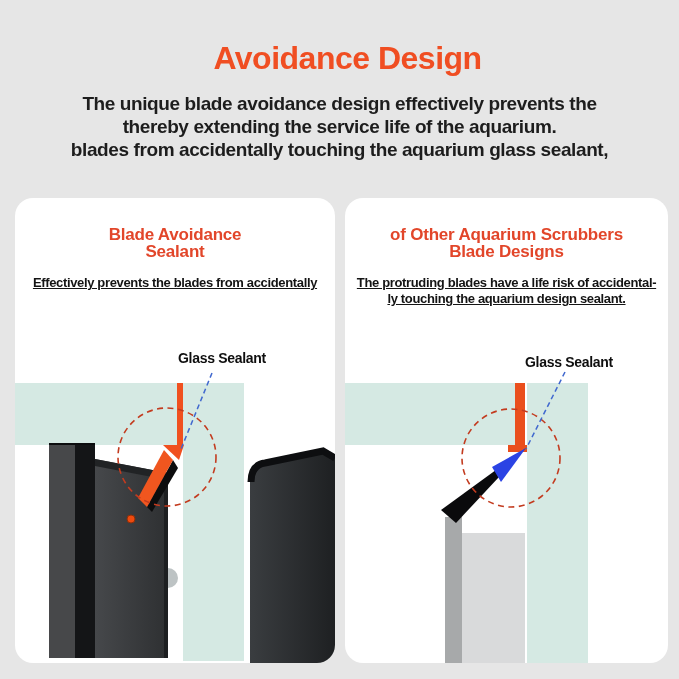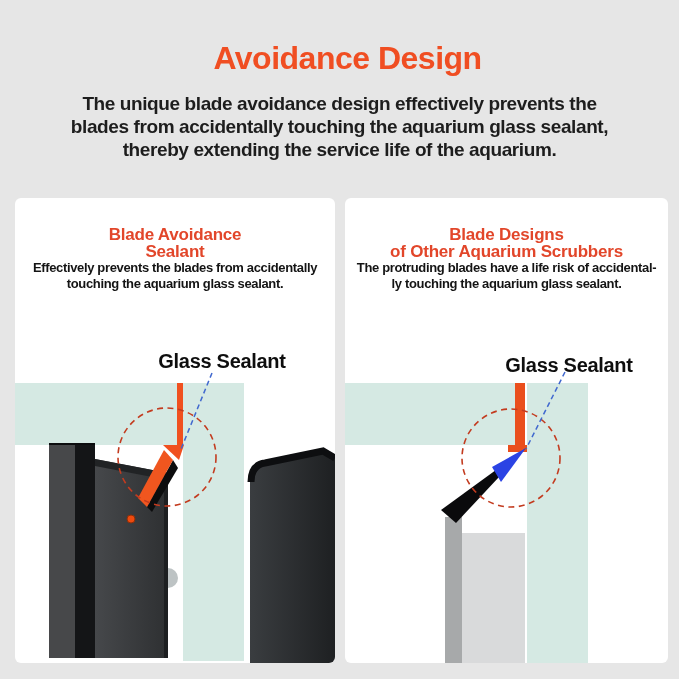--- a/index.html
+++ b/index.html
@@ -17,65 +17,64 @@
     color:#f04e22;
   }
   .subtitle{
     position:absolute;left:0;top:92px;width:100%;
     text-align:center;color:#1d1d1d;
     font-size:19px;line-height:23px;font-weight:600;letter-spacing:-0.4px;
   }
   .subtitle span{display:block;white-space:nowrap;}
   .card{
     position:absolute;top:198px;height:465px;
-    background:#ffffff;border-radius:6px;overflow:hidden;
+    background:#ffffff;border-radius:18px;overflow:hidden;
   }
   .card-left{left:15px;width:320px;}
   .card-right{left:345px;width:323px;}
   .card-heading{
     margin:28px 0 0 0;text-align:center;
     font-size:17px;line-height:17px;font-weight:bold;letter-spacing:-0.2px;
     color:#e2462a;
   }
   .card-heading span{display:block;white-space:nowrap;}
   .card-body{
-    text-align:center;color:#141414;
-    font-size:13px;line-height:16px;font-weight:600;letter-spacing:-0.35px;
+    margin-top:15px;text-align:center;color:#141414;
+    font-size:13px;line-height:16px;font-weight:600;letter-spacing:-0.35px;text-decoration:underline;
   }
   .card-body span{display:block;white-space:nowrap;}
   .illus{position:absolute;left:0;top:0;}
   .sealant-label{
     position:absolute;transform:translateX(-50%);
-    font-size:20px;font-weight:600;letter-spacing:-0.3px;color:#0e0e0e;
+    font-size:14px;font-weight:600;letter-spacing:-0.3px;color:#0e0e0e;
     white-space:nowrap;z-index:3;
   }
   .label-left{left:207px;top:152px;}
   .label-right{left:224px;top:156px;}
 </style>
 </head>
 <body>
 
 <div class="page">
 
   <h1 class="page-title">Avoidance Design</h1>
 
   <div class="subtitle">
     <span>The unique blade avoidance design effectively prevents the</span>
+    <span>thereby extending the service life of the aquarium.</span>
     <span>blades from accidentally touching the aquarium glass sealant,</span>
-    <span>thereby extending the service life of the aquarium.</span>
   </div>
 
   <section class="card card-left">
     <h2 class="card-heading">
       <span>Blade Avoidance</span>
       <span>Sealant</span>
     </h2>
     <div class="card-body">
       <span>Effectively prevents the blades from accidentally</span>
-      <span>touching the aquarium glass sealant.</span>
     </div>
 
     <div class="sealant-label label-left">Glass Sealant</div>
 
     <svg class="illus" width="320" height="465" viewBox="0 0 320 465">
       <defs>
         <linearGradient id="g-body1" x1="0" y1="0" x2="1" y2="0">
           <stop offset="0" stop-color="#46484b"></stop>
           <stop offset="1" stop-color="#2e3032"></stop>
         </linearGradient>
@@ -106,26 +105,26 @@
       <polygon points="158,262 163,270 137,314 132,309" fill="#0c0d0e"></polygon>
       <polygon points="149,252 158,262 132,309 123,300" fill="#f0561f"></polygon>
 
       <circle cx="152" cy="259" r="49" fill="none" stroke="#c33b1f" stroke-width="1.6" stroke-dasharray="6 4.5"></circle>
       <line x1="197" y1="175" x2="166" y2="251" stroke="#4169cf" stroke-width="1.5" stroke-dasharray="5 3.5"></line>
     </svg>
   </section>
 
   <section class="card card-right">
     <h2 class="card-heading">
+      <span>of Other Aquarium Scrubbers</span>
       <span>Blade Designs</span>
-      <span>of Other Aquarium Scrubbers</span>
     </h2>
     <div class="card-body">
       <span>The protruding blades have a life risk of accidental-</span>
-      <span>ly touching the aquarium glass sealant.</span>
+      <span>ly touching the aquarium design sealant.</span>
     </div>
 
     <div class="sealant-label label-right">Glass Sealant</div>
 
     <svg class="illus" width="323" height="465" viewBox="0 0 323 465">
 
       <rect x="0" y="185" width="170" height="62" fill="#d5e9e3"></rect>
       <rect x="182" y="185" width="61" height="280" fill="#d5e9e3"></rect>
 
       <rect x="170" y="185" width="10" height="63" fill="#ea4f1d"></rect>

